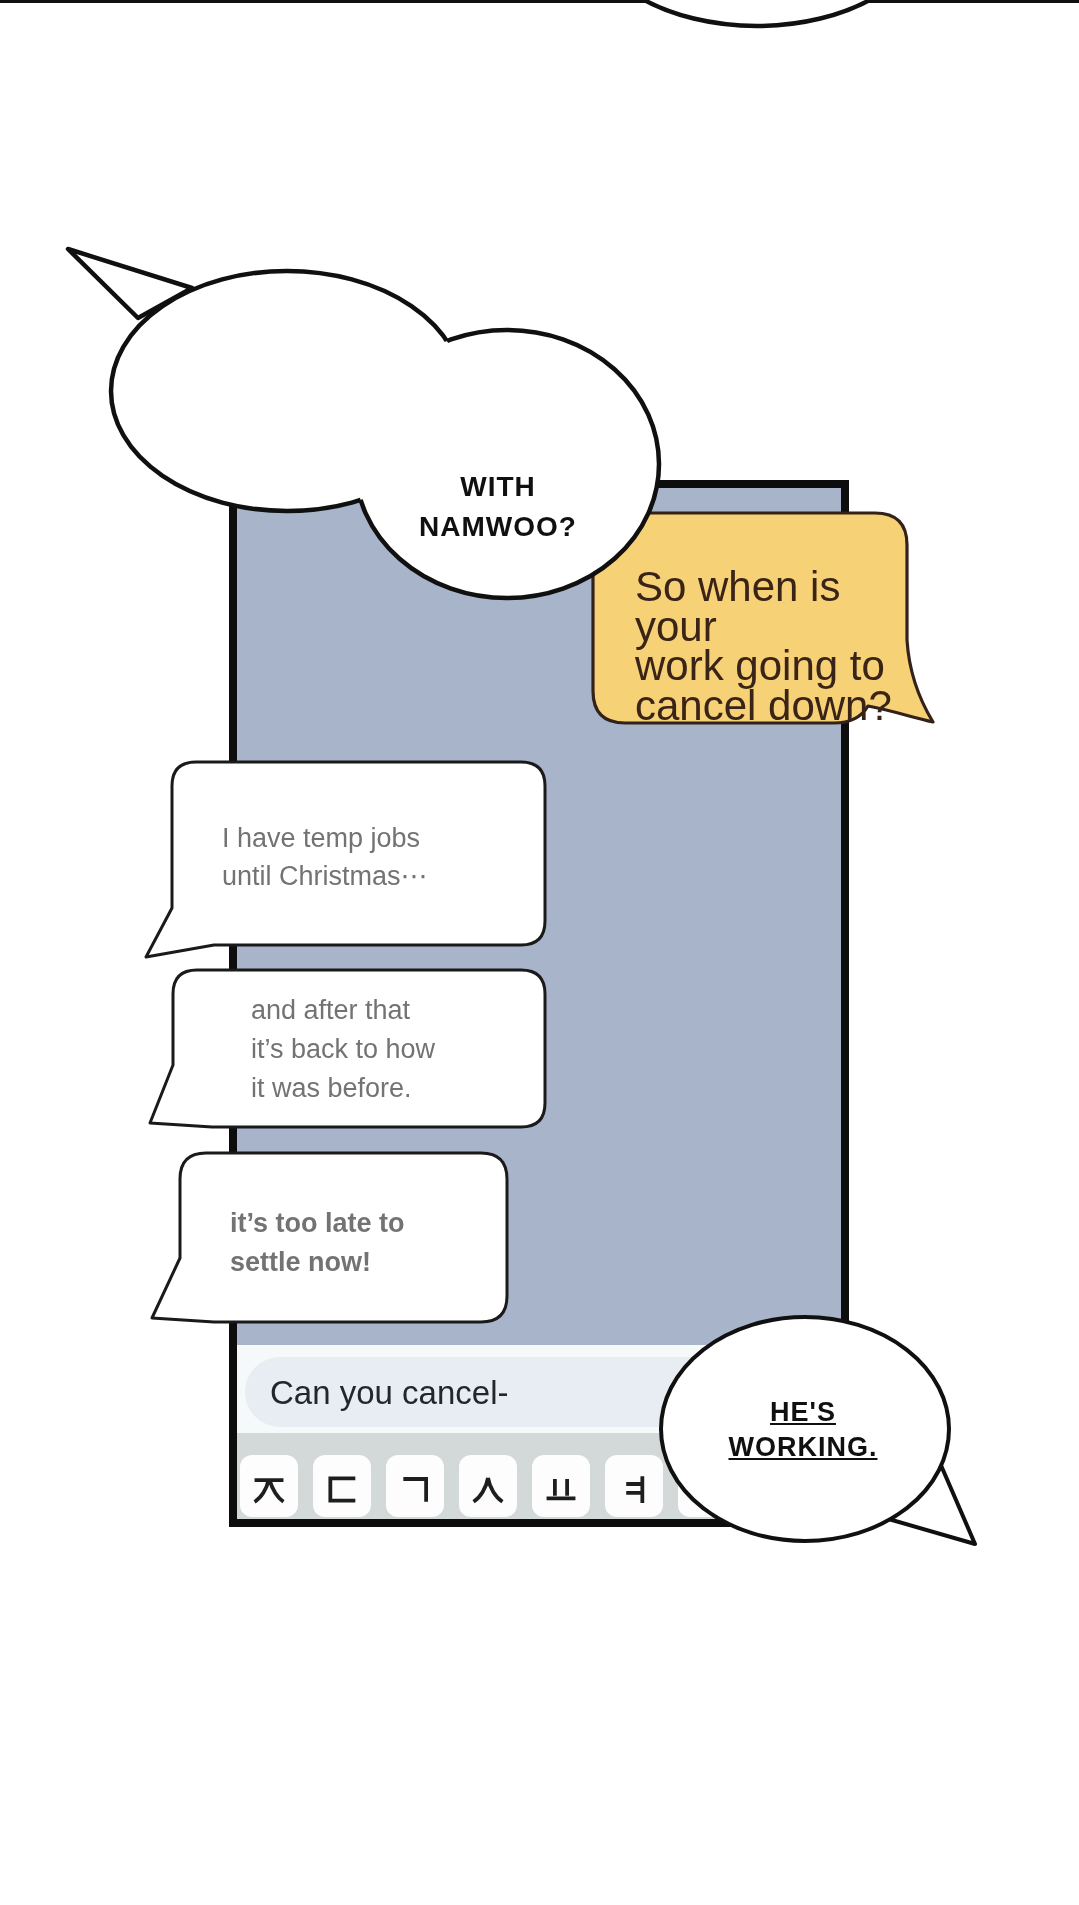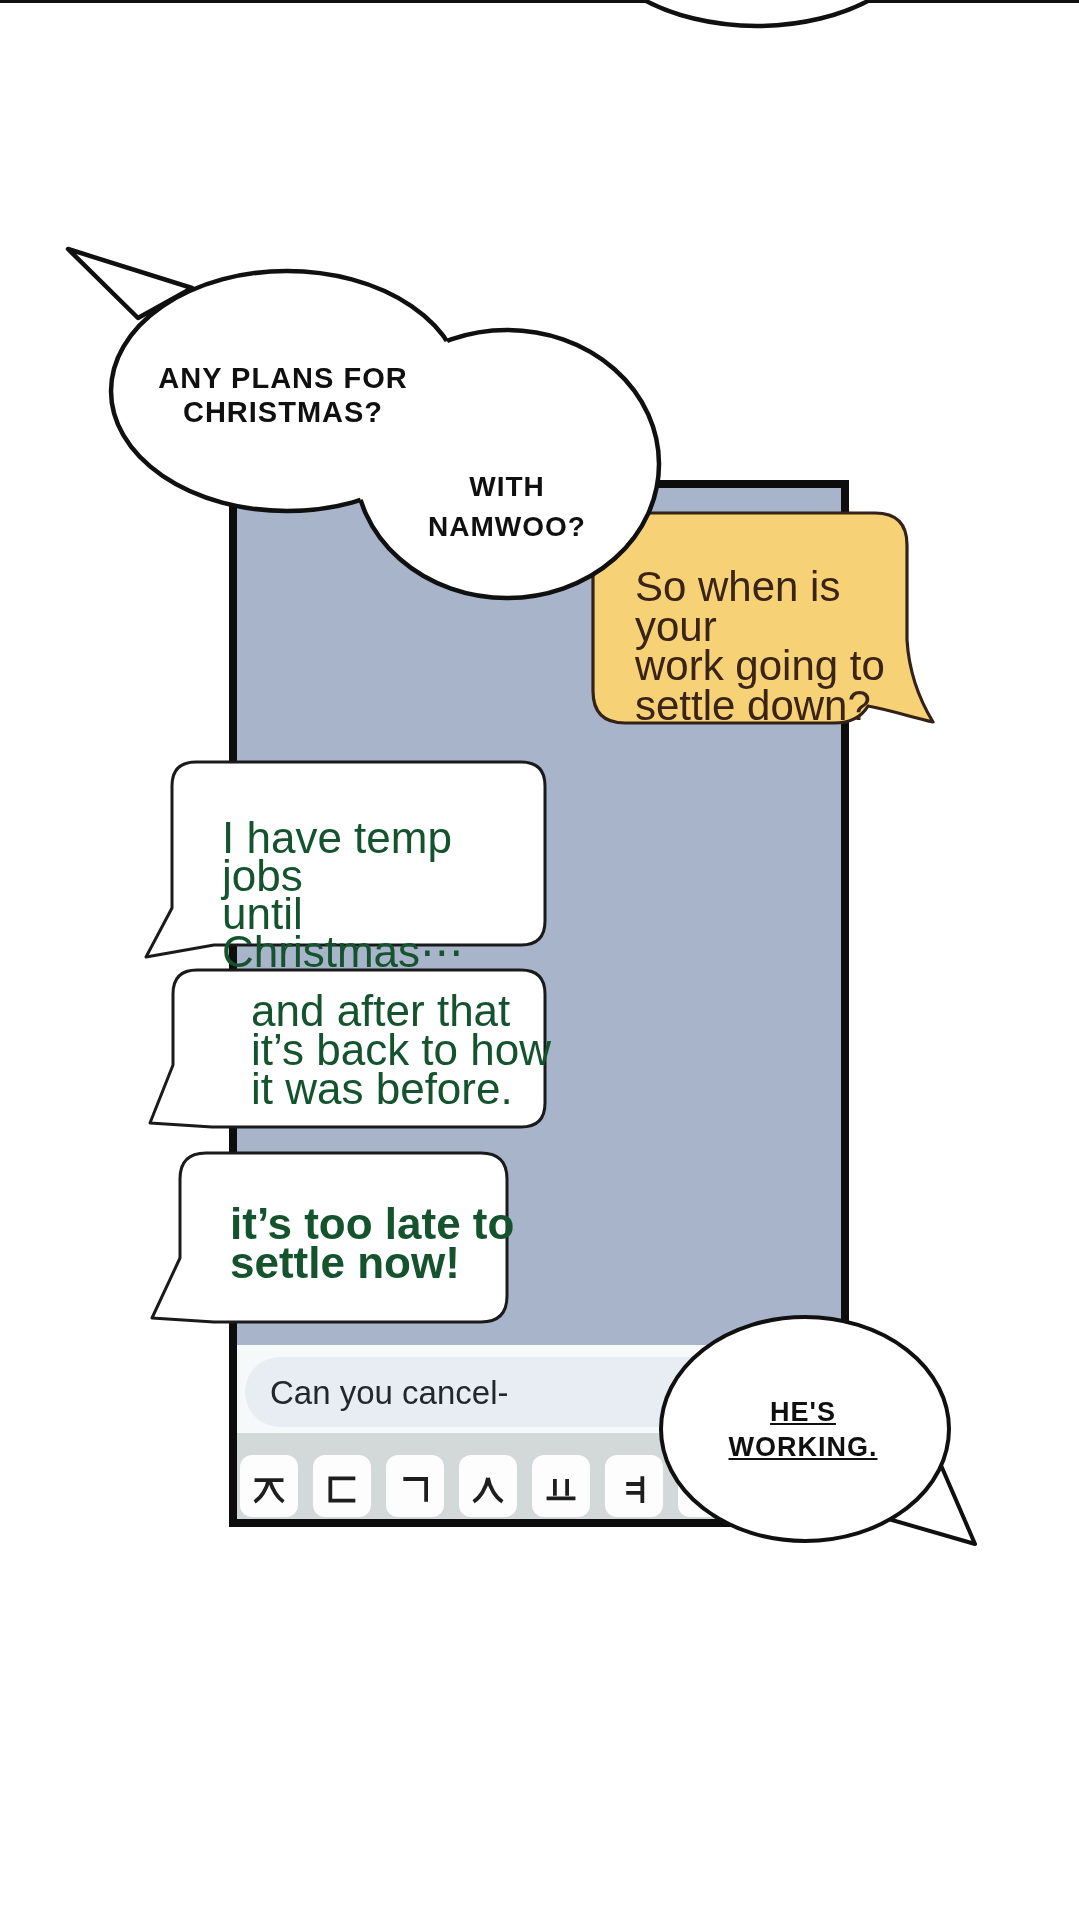--- a/index.html
+++ b/index.html
@@ -27,23 +27,23 @@
   .key svg{width:40px;height:40px;margin-top:6px;}
   .key path{fill:none;stroke:#1e1e1e;stroke-width:3.4px;}
 
   #phone-border{left:229px;top:480px;width:620px;height:1047px;
     box-sizing:border-box;border:8px solid #0d0d0d;background:transparent;}
 
   #overlay{left:0;top:0;width:1079px;height:1905px;}
 
   
   .comic{font-weight:bold;color:#101010;text-align:center;letter-spacing:1px;}
-  .msg{color:#14532d;font-size:44px;line-height:38px;}
+  .msg{color:#737373;font-size:27px;line-height:38px;}
   #t-any{left:113px;top:361px;width:340px;font-size:29px;line-height:34px;}
-  #t-namwoo{left:357px;top:467px;width:300px;font-size:28px;line-height:40px;}
+  #t-namwoo{left:348px;top:467px;width:300px;font-size:28px;line-height:40px;}
   #t-hes{left:653px;top:1395px;width:300px;font-size:27px;line-height:35px;text-decoration:underline;}
   #t-sent{left:635px;top:567px;width:280px;font-size:42px;line-height:39.5px;color:#3a2418;}
   #t-r1{left:222px;top:819px;width:320px;}
   #t-r2{left:223px;top:991px;width:320px;line-height:39px;margin-left:28px;}
   #t-r3{left:230px;top:1204px;width:300px;line-height:39px;font-weight:bold;}
   #input-text{left:270px;top:1374px;font-size:33px;line-height:38px;color:#23272b;}
 </style>
 </head>
 <body>
 
@@ -119,37 +119,33 @@
     <path d="M68,249 L192,288 L138,318 Z" fill="#ffffff" stroke="#101010" stroke-width="4.5" stroke-linejoin="round"></path>
     <ellipse cx="287" cy="391" rx="176" ry="120" fill="#ffffff"></ellipse>
     <ellipse cx="507" cy="464" rx="152" ry="134" fill="#ffffff"></ellipse>
     <ellipse cx="287" cy="391" rx="176" ry="120" fill="none" stroke="#101010" stroke-width="4.5" mask="url(#not-small)"></ellipse>
     <ellipse cx="507" cy="464" rx="152" ry="134" fill="none" stroke="#101010" stroke-width="4.5" mask="url(#not-big)"></ellipse>
 
     <path d="M975,1544 L885,1518 L940,1463 Z" fill="#ffffff" stroke="#101010" stroke-width="4" stroke-linejoin="round"></path>
     <ellipse cx="805" cy="1429" rx="144" ry="112" fill="#ffffff" stroke="#101010" stroke-width="4"></ellipse>
   </svg>
 
-  <div id="t-any" class="abs z-text comic">
-    <div>ANY PLANS FOR</div>
-    <div>CHRISTMAS?</div>
-  </div>
   <div id="t-namwoo" class="abs z-text comic">
     <div>WITH</div>
     <div>NAMWOO?</div>
   </div>
   <div id="t-hes" class="abs z-text comic">
     <div>HE'S</div>
     <div>WORKING.</div>
   </div>
 
   <div id="t-sent" class="abs z-text">
     <div>So when is your</div>
     <div>work going to</div>
-    <div>settle down?</div>
+    <div>cancel down?</div>
   </div>
   <div id="t-r1" class="abs z-text msg">
     <div>I have temp jobs</div>
     <div>until Christmas⋯</div>
   </div>
   <div id="t-r2" class="abs z-text msg">
     <div>and after that</div>
     <div>it’s back to how</div>
     <div>it was before.</div>
   </div>

